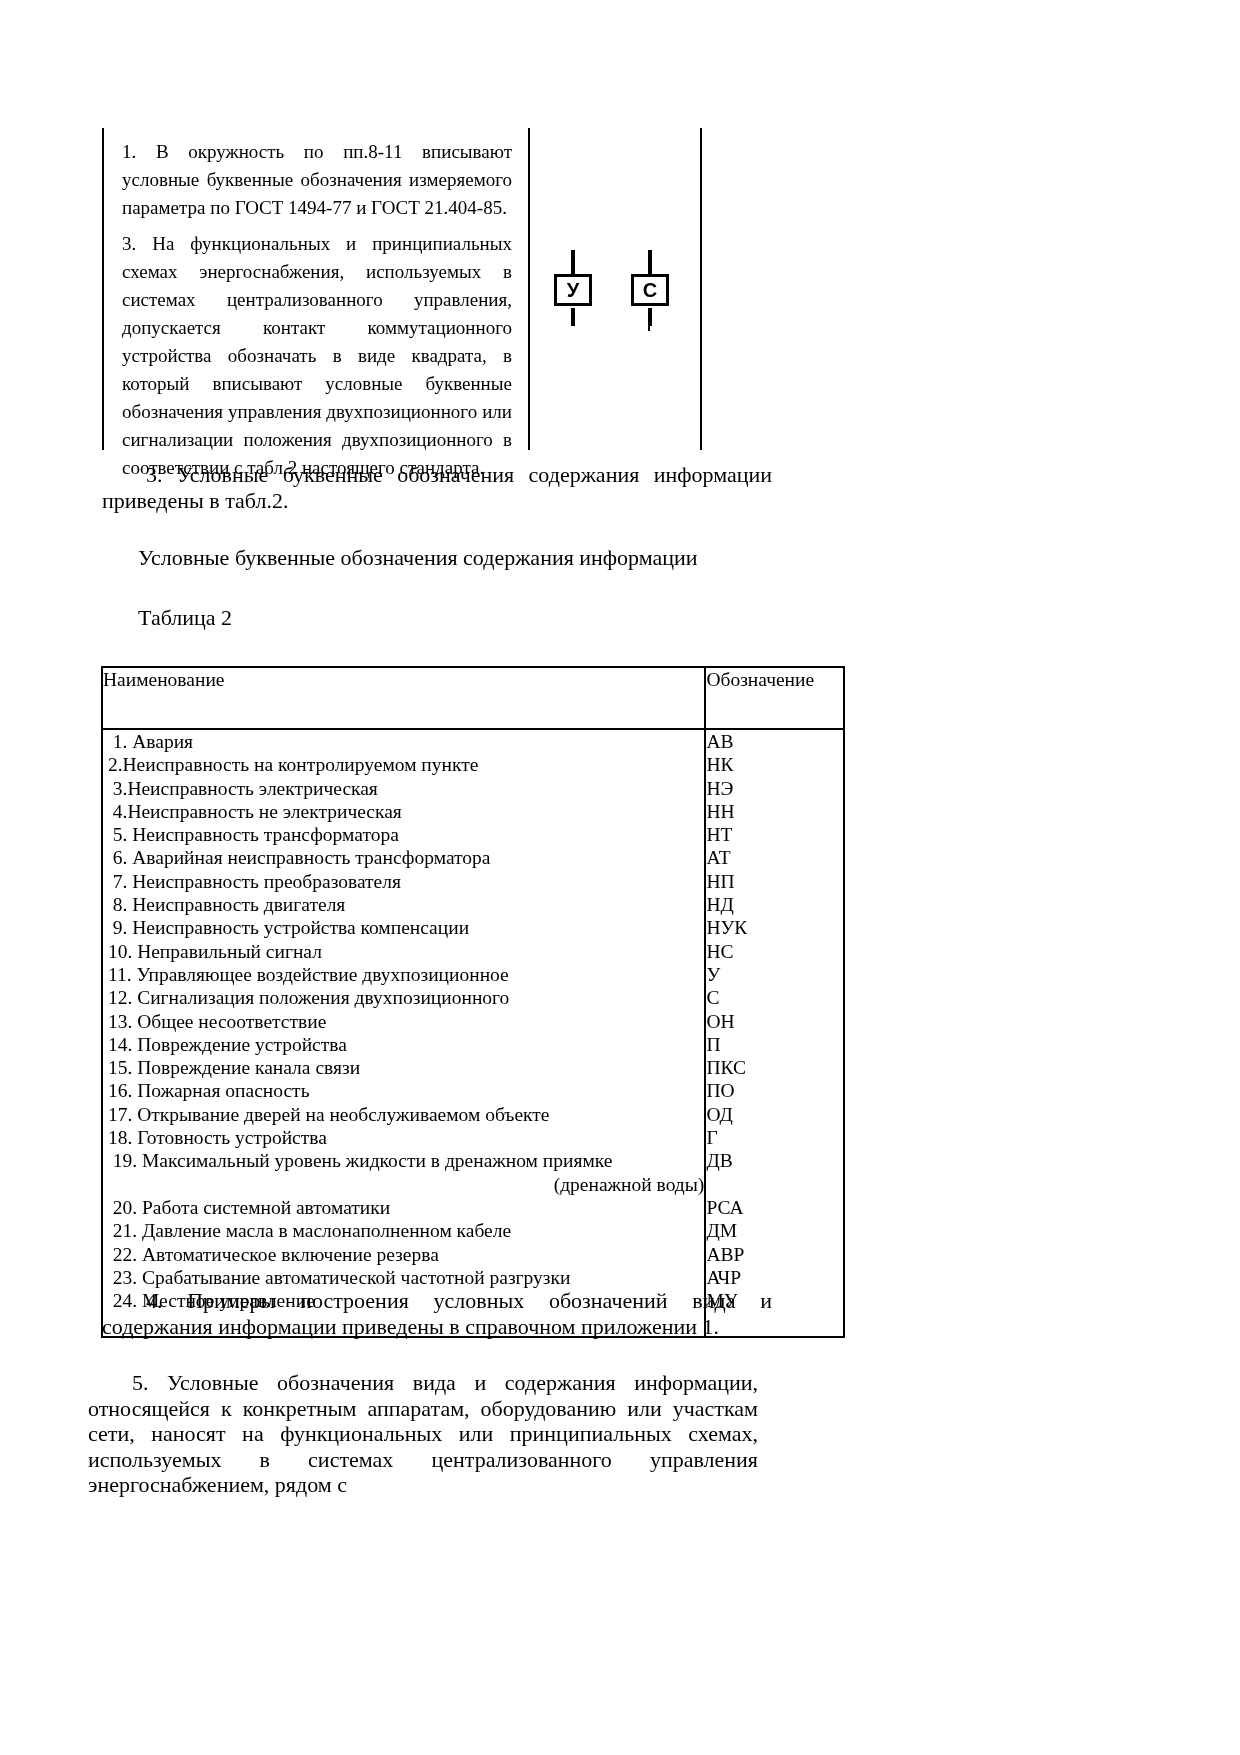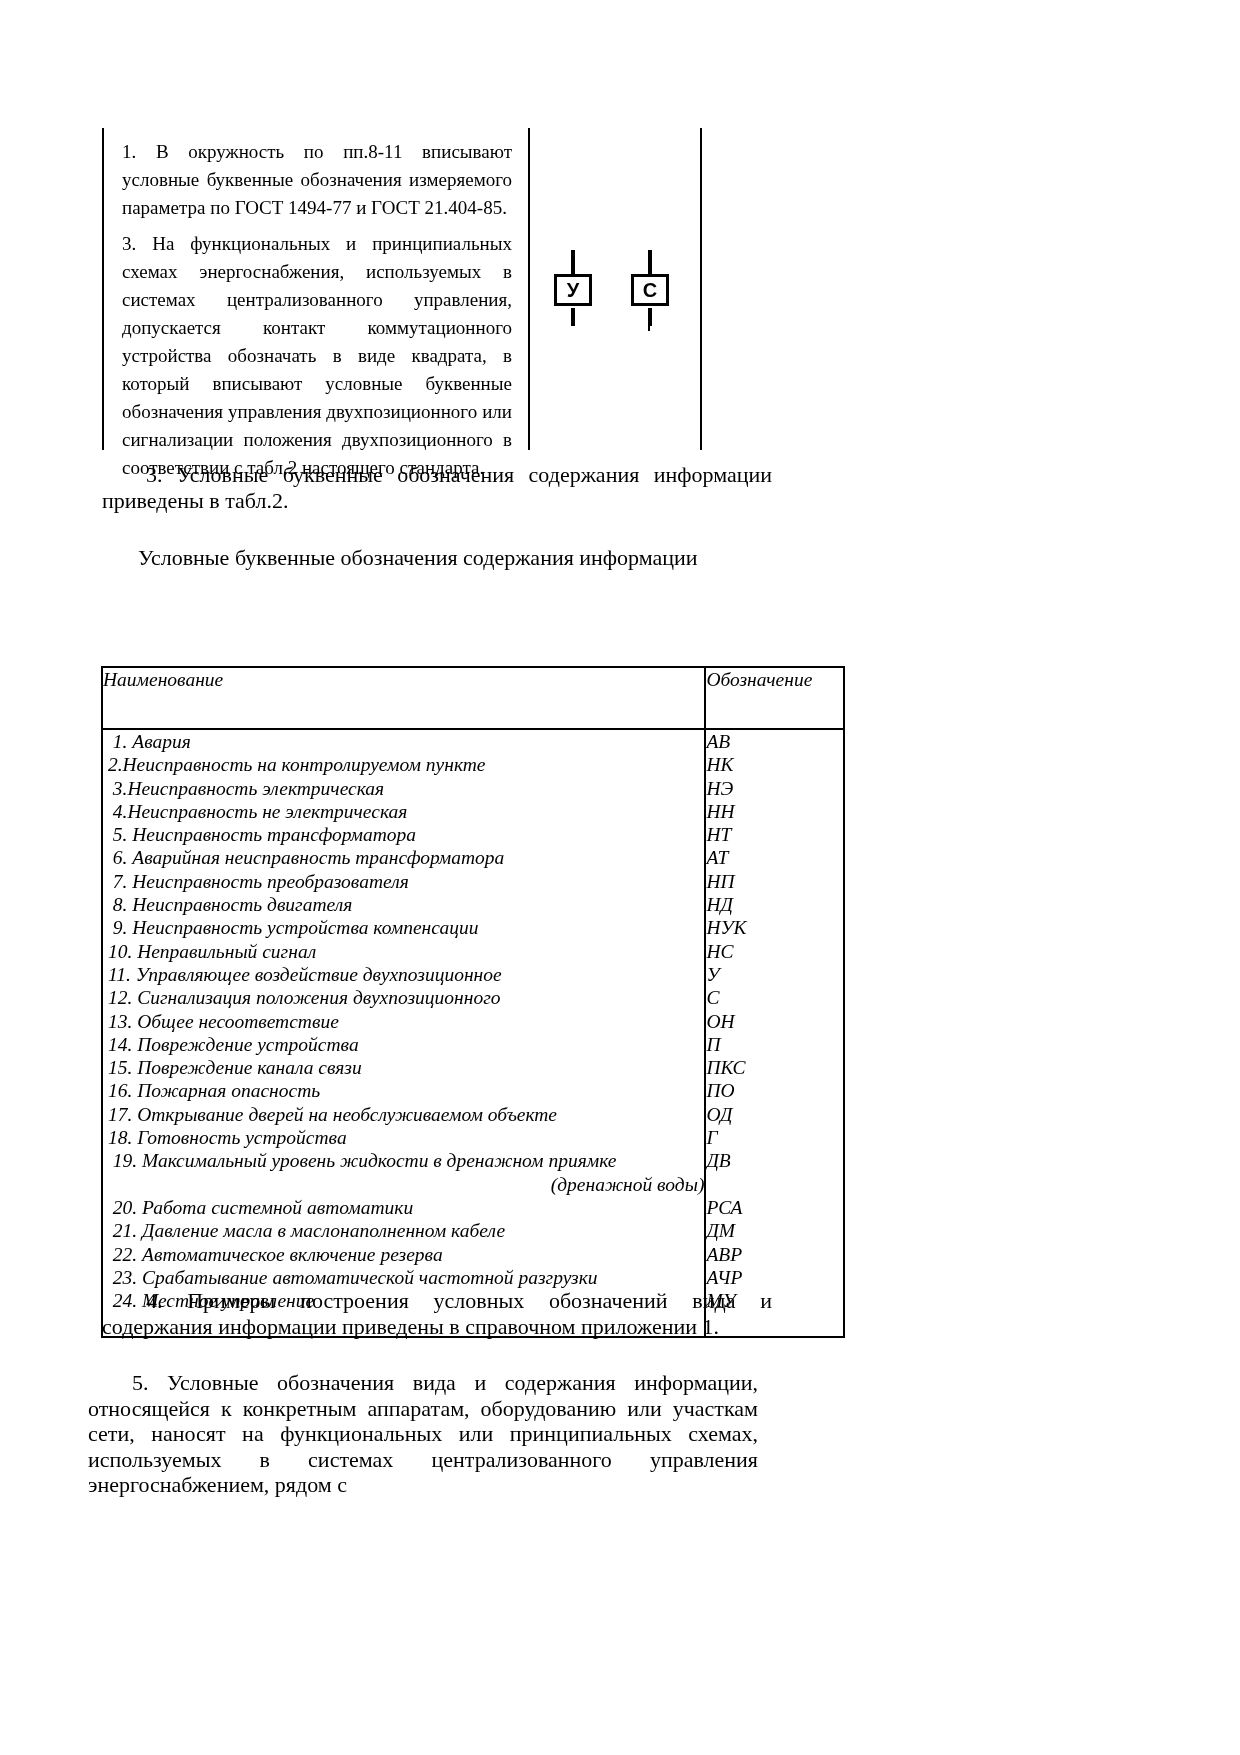--- a/index.html
+++ b/index.html
@@ -135,21 +135,20 @@
   .p-item3 { left: 102px; top: 462px; width: 670px; }
   .p-caption { left: 102px; top: 545px; width: 680px; text-indent: 36px; }
   .p-tablenum { left: 102px; top: 605px; width: 400px; text-indent: 36px; }
 
   
   .tbl-wrap {
     position: absolute;
     left: 101px;
     top: 666px;
     width: 744px;
-    font-style: italic;
   }
   table.t2 {
     border-collapse: collapse;
     width: 744px;
     font-size: 19.5px;
     line-height: 23.3px;
   }
   table.t2 td, table.t2 th {
     border: 0;
     vertical-align: top;
@@ -204,20 +203,21 @@
         <div class="tick"></div>
       </div>
     </div>
     <div class="note-col-right"></div>
   </div>
 
   <p class="para indent p-item3">3. Условные буквенные обозначения   содержания информации приведены в табл.2.</p>
 
   <p class="para p-caption">Условные буквенные обозначения содержания информации</p>
 
+  <p class="para p-tablenum">Таблица 2</p>
 
   <div class="tbl-wrap">
     <table class="t2">
       <thead>
         <tr>
           <th class="c-name hdr-name t-top t-bot">Наименование</th>
           <th class="c-code hdr-code t-top t-bot">Обозначение</th>
         </tr>
       </thead>
       <tbody id="t2body">

